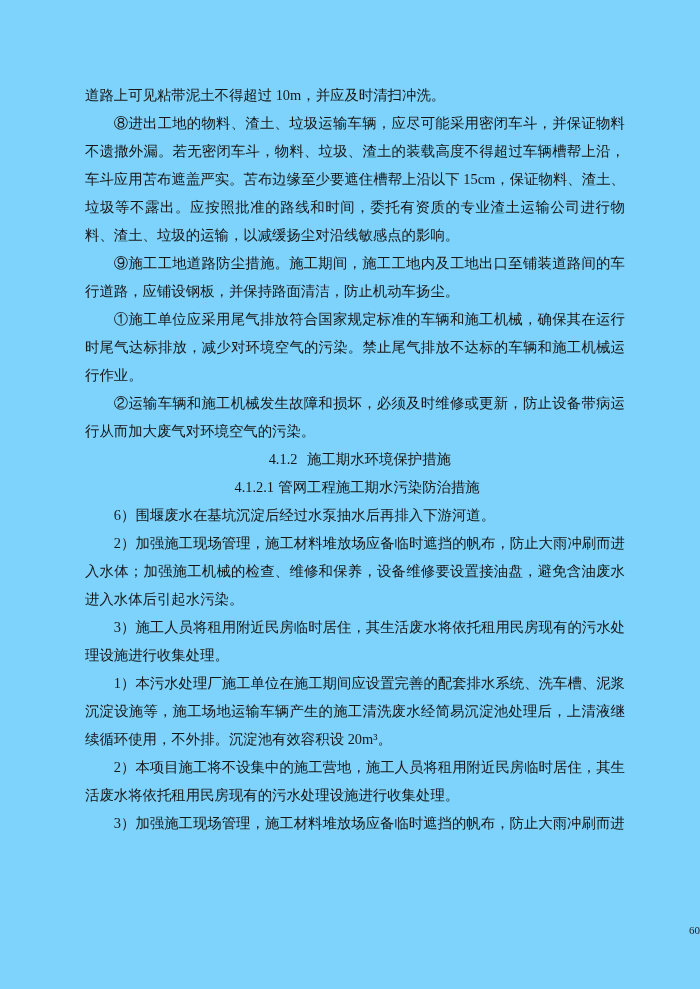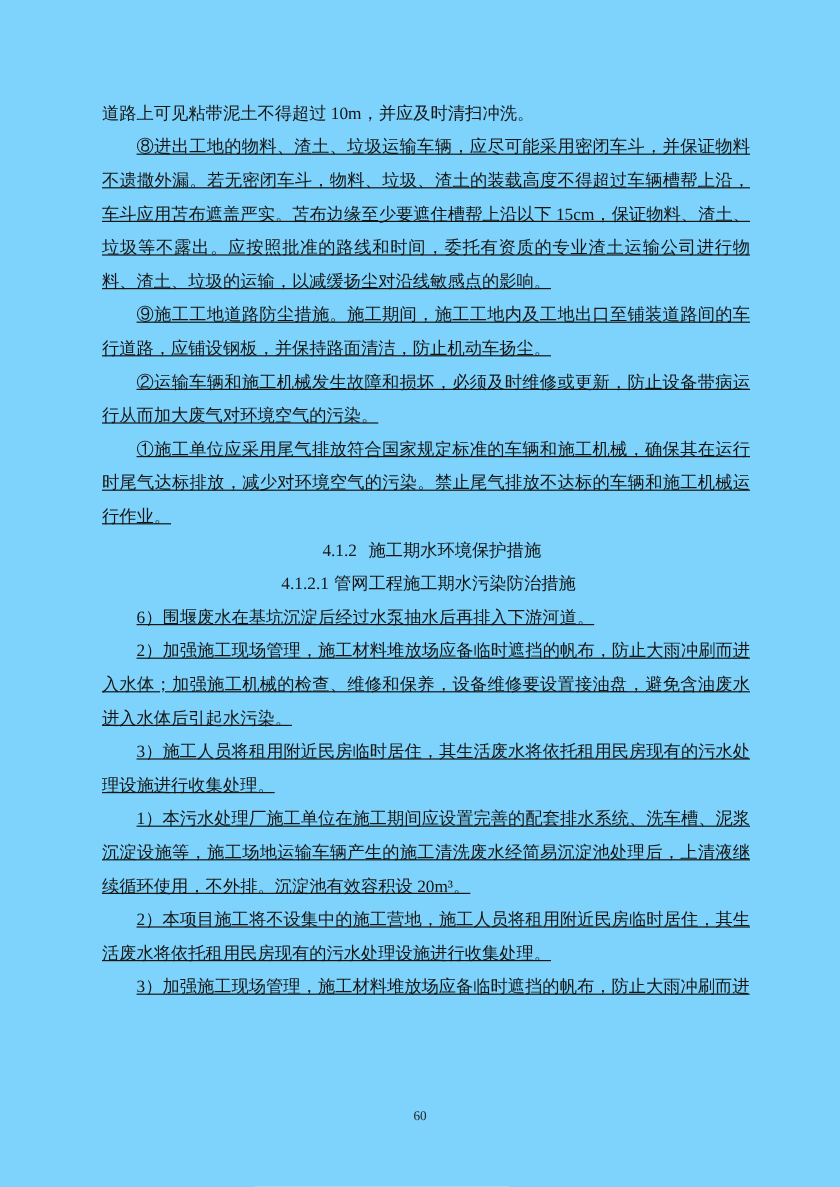--- a/index.html
+++ b/index.html
@@ -27,57 +27,56 @@
     line-height: 28px;
     text-align: justify;
     letter-spacing: 0;
   }
   .para {
     margin: 0;
     padding: 0;
   }
   .para.body {
     text-indent: 2em;
-    text-decoration: underline;
   }
   .para.continuation {
     text-indent: 0;
   }
   .para.heading {
     text-indent: 0;
     text-align: center;
     white-space: nowrap;
   }
   .h-num {
     display: inline-block;
     min-width: 48px;
     font-family: "Liberation Serif", "DejaVu Serif", serif;
   }
   .page-footer {
     position: absolute;
     top: 922px;
     left: 0;
     width: 700px;
-    text-align: center;
+    text-align: right;
     font-size: 11px;
     line-height: 16px;
     color: #222;
     font-family: "Liberation Serif", "DejaVu Serif", serif;
   }
 </style>
 </head>
 <body>
 
 <div class="page">
   <main class="content">
       <p class="para continuation">道路上可见粘带泥土不得超过 10m，并应及时清扫冲洗。</p>
       <p class="para body">⑧进出工地的物料、渣土、垃圾运输车辆，应尽可能采用密闭车斗，并保证物料不遗撒外漏。若无密闭车斗，物料、垃圾、渣土的装载高度不得超过车辆槽帮上沿，车斗应用苫布遮盖严实。苫布边缘至少要遮住槽帮上沿以下 15cm，保证物料、渣土、垃圾等不露出。应按照批准的路线和时间，委托有资质的专业渣土运输公司进行物料、渣土、垃圾的运输，以减缓扬尘对沿线敏感点的影响。</p>
       <p class="para body">⑨施工工地道路防尘措施。施工期间，施工工地内及工地出口至铺装道路间的车行道路，应铺设钢板，并保持路面清洁，防止机动车扬尘。</p>
+      <p class="para body">①施工单位应采用尾气排放符合国家规定标准的车辆和施工机械，确保其在运行时尾气达标排放，减少对环境空气的污染。禁止尾气排放不达标的车辆和施工机械运行作业。</p>
       <p class="para body">②运输车辆和施工机械发生故障和损坏，必须及时维修或更新，防止设备带病运行从而加大废气对环境空气的污染。</p>
-      <p class="para body">①施工单位应采用尾气排放符合国家规定标准的车辆和施工机械，确保其在运行时尾气达标排放，减少对环境空气的污染。禁止尾气排放不达标的车辆和施工机械运行作业。</p>
       <p class="para heading"><span class="h-num">4.1.2</span><span class="h-text">施工期水环境保护措施</span></p>
       <p class="para heading"><span class="h-num">4.1.2.1</span><span class="h-text">管网工程施工期水污染防治措施</span></p>
       <p class="para body">6）围堰废水在基坑沉淀后经过水泵抽水后再排入下游河道。</p>
       <p class="para body">2）加强施工现场管理，施工材料堆放场应备临时遮挡的帆布，防止大雨冲刷而进入水体；加强施工机械的检查、维修和保养，设备维修要设置接油盘，避免含油废水进入水体后引起水污染。</p>
       <p class="para body">3）施工人员将租用附近民房临时居住，其生活废水将依托租用民房现有的污水处理设施进行收集处理。</p>
       <p class="para body">1）本污水处理厂施工单位在施工期间应设置完善的配套排水系统、洗车槽、泥浆沉淀设施等，施工场地运输车辆产生的施工清洗废水经简易沉淀池处理后，上清液继续循环使用，不外排。沉淀池有效容积设 20m³。</p>
       <p class="para body">2）本项目施工将不设集中的施工营地，施工人员将租用附近民房临时居住，其生活废水将依托租用民房现有的污水处理设施进行收集处理。</p>
       <p class="para body">3）加强施工现场管理，施工材料堆放场应备临时遮挡的帆布，防止大雨冲刷而进</p>
     </main>
   <footer class="page-footer">

